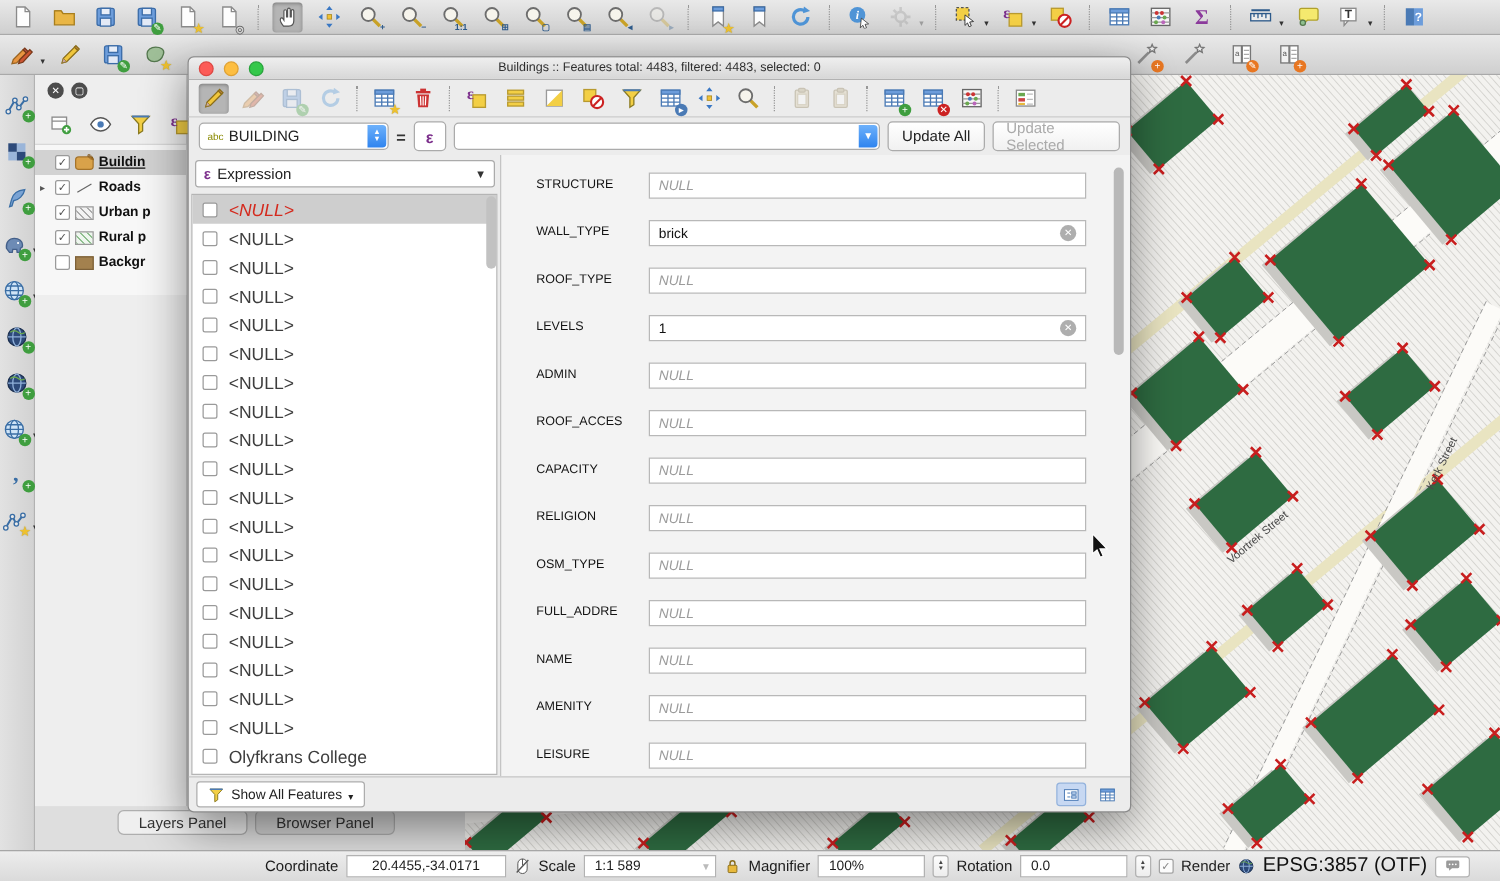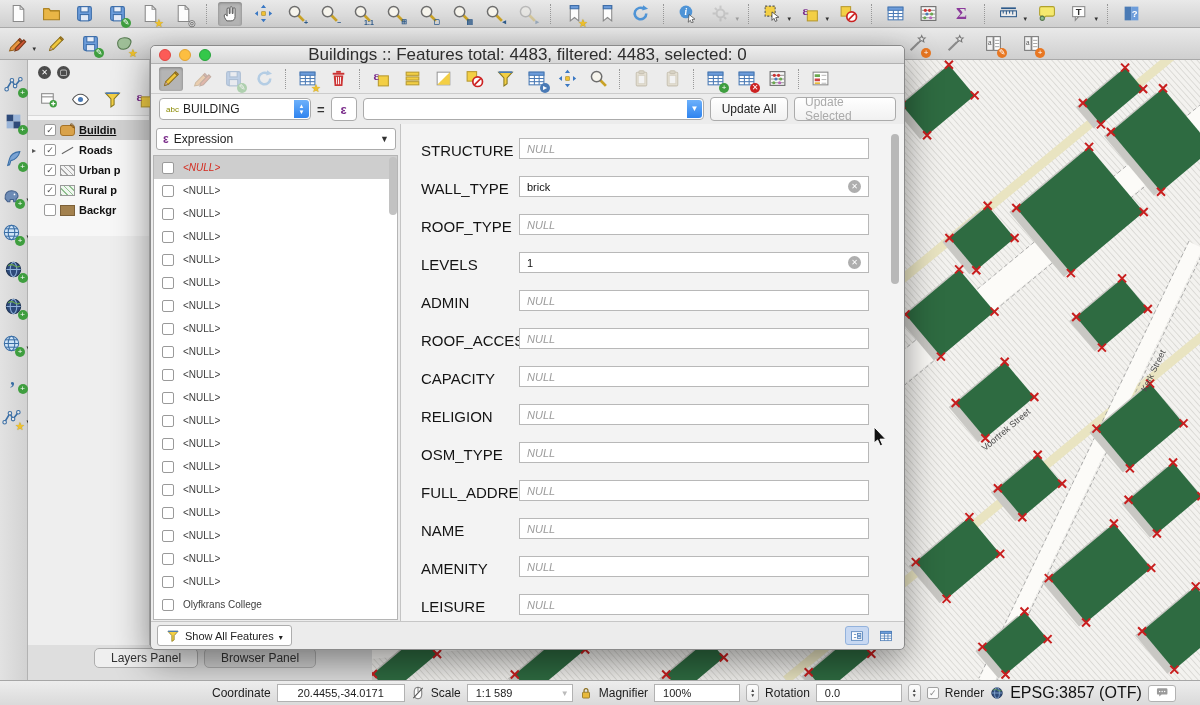--- a/index.html
+++ b/index.html
@@ -73,21 +73,21 @@
 
 
 #map{position:absolute;left:150px;top:60px;width:1050px;height:620px;z-index:1}
 .street{font-size:9px;fill:#4a4a4a;font-family:"Liberation Sans",sans-serif}
 
 
 #dialog{position:absolute;left:150px;top:45px;width:755px;height:605px;z-index:5;background:#ececec;
   border:1px solid #8a8a8a;border-radius:5px;box-shadow:0 12px 36px rgba(0,0,0,.45)}
 #dlg-titlebar{height:18px;background:linear-gradient(#efefef,#d7d7d7);border-bottom:1px solid #b2b2b2;
   border-radius:5px 5px 0 0;position:relative;display:flex;align-items:center;justify-content:center;
-  font-size:17px;color:#2e2e2e}
+  font-size:10px;color:#2e2e2e}
 .lights{position:absolute;left:8px;top:3px;display:flex;gap:8px}
 .light{width:12px;height:12px;border-radius:6px}
 .l-red{background:#fc5b57;border:1px solid #dd4742}
 .l-yellow{background:#fdbe41;border:1px solid #dfa133}
 .l-green{background:#34c84a;border:1px solid #28a33c}
 #dlg-toolbar{height:30px;display:flex;align-items:center;gap:7px;padding:0 8px;border-bottom:1px solid #cccccc}
 #dlg-filterrow{height:30px;display:flex;align-items:center;gap:6px;padding:0 8px}
 .combo,.btn{background:#fff;border:1px solid #ababab;border-radius:4px;font-size:12px}
 #field-combo{position:relative;width:152px;height:22px;display:flex;align-items:center;padding-left:6px;gap:4px}
 .abc{font-size:8px;color:#8a8a00;letter-spacing:0}
@@ -108,27 +108,27 @@
 #list-col{position:absolute;left:0;top:0;width:249px;bottom:0}
 #expr-dd{position:absolute;left:5px;top:4px;right:4px;height:22px;background:#fff;border:1px solid #ababab;
   border-radius:3px;display:flex;align-items:center;gap:5px;padding:0 6px;font-size:12px}
 #expr-dd .caret{margin-left:auto;font-size:9px;color:#333}
 .eps{color:#7b2d8b;font-weight:bold;font-size:12px}
 #feature-list{position:absolute;left:2px;top:31px;right:2px;bottom:1px;background:#fff;
   border:1px solid #b5b5b5;overflow:hidden}
 .lrow{height:23px;display:flex;align-items:center;gap:9px;padding-left:8px}
 .lrow.sel{background:#cecece}
 .cb{width:12px;height:12px;border:1px solid #9a9a9a;border-radius:2px;background:#fff;flex:0 0 auto}
-.ltxt{font-size:10px;color:#3d3d3d}
+.ltxt{font-size:14px;color:#3d3d3d}
 .lrow.sel .ltxt{color:#d42a1e;font-style:italic}
 #list-scroll{position:absolute;right:3px;top:33px;width:8px;height:58px;border-radius:4px;background:#c2c2c2}
 #form-panel{position:absolute;left:249px;top:0;right:0;bottom:0;background:#f3f3f3;
   border-left:1px solid #c4c4c4;overflow:hidden}
 .frow{position:absolute;left:0;width:100%;height:22px}
-.flabel{position:absolute;left:20px;top:4px;font-size:15px;color:#141414}
+.flabel{position:absolute;left:28px;top:4px;font-size:10px;color:#141414}
 .finput{position:absolute;left:118px;top:0;width:350px;height:21px;background:#fff;
   border:1px solid #b8b8b8;display:flex;align-items:center;padding:9px 7px}
 .fph{color:#9b9b9b;font-style:italic}
 .fval{color:#111}
 .fclear{margin-left:auto;width:13px;height:13px;border-radius:7px;background:#aeaeae;color:#fff;
   font-size:8px;line-height:13px;text-align:center}
 #form-scroll{position:absolute;right:5px;top:10px;width:8px;height:150px;border-radius:4px;background:#b8b8b8}
 #dlg-bottom{position:absolute;left:0;bottom:0;right:0;height:28px;border-top:1px solid #c6c6c6;
   display:flex;align-items:center;padding:1px 6px}
 #show-all{height:21px;background:#fff;border:1px solid #adadad;border-radius:3px;display:flex;

